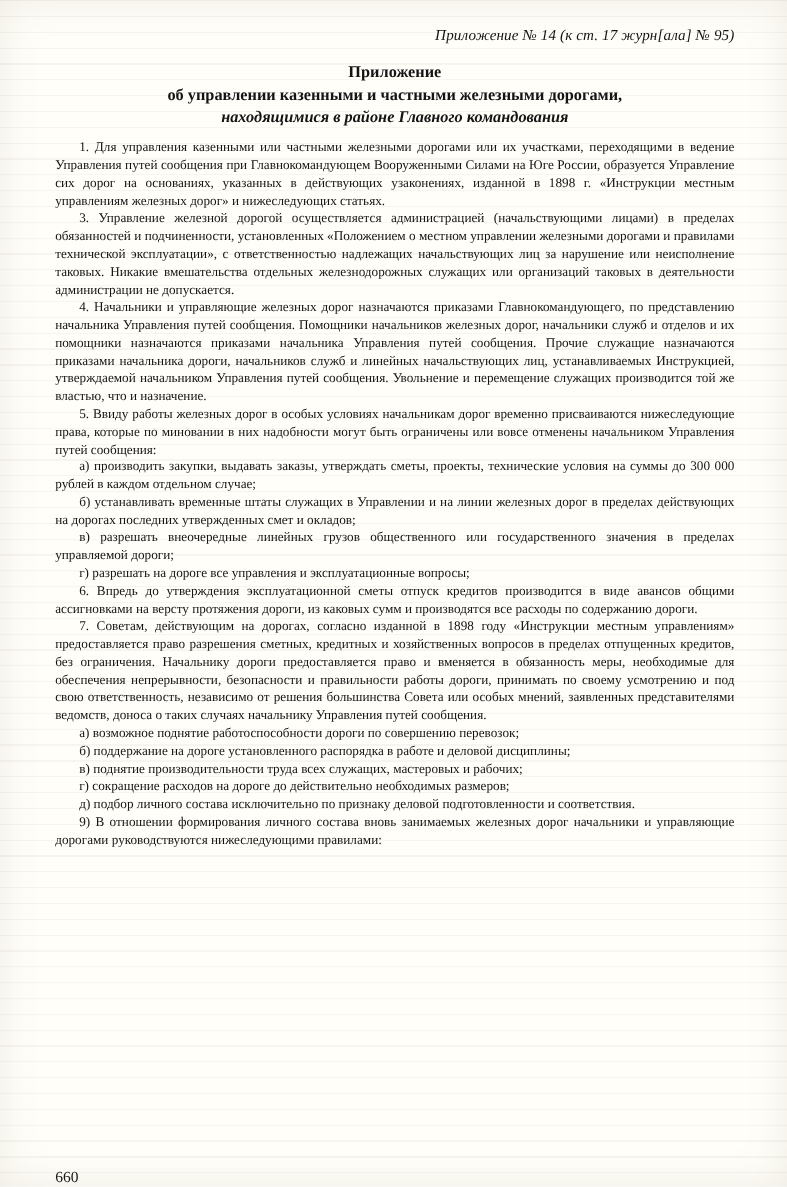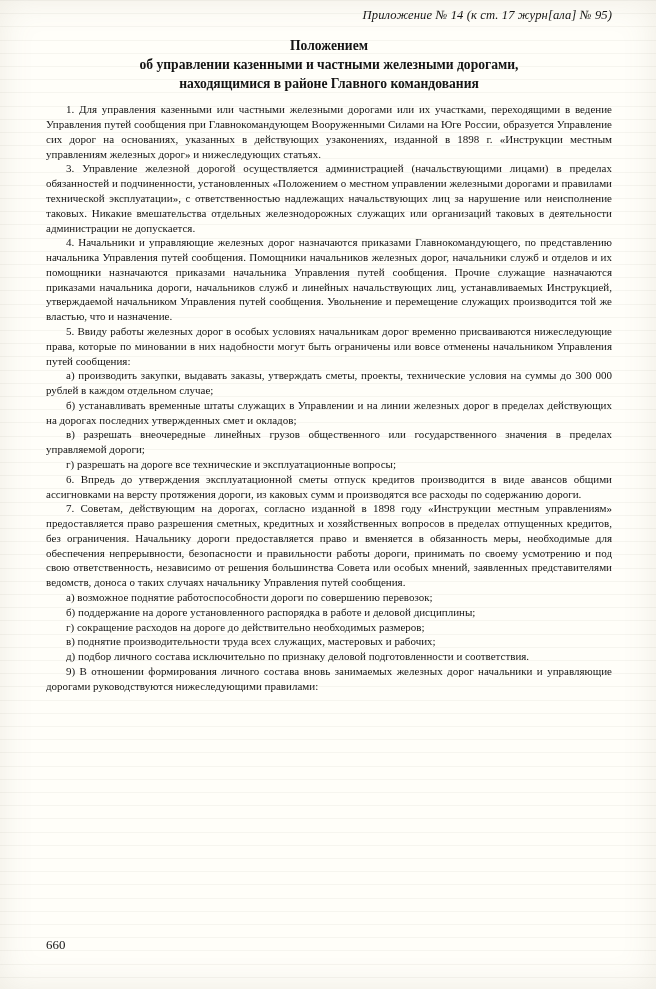--- a/index.html
+++ b/index.html
@@ -33,89 +33,89 @@
   }
   .page-edge {
     position: absolute;
     inset: 0;
     pointer-events: none;
     box-shadow: inset 0 0 34px rgba(120,105,80,0.13);
   }
   .page {
     position: absolute;
     left: 46px;
-    top: 8px;
+    top: 22px;
     width: 566px;
     height: 945px;
   }
   .header-line {
     text-align: right;
     font-style: italic;
     font-size: 12.6px;
     letter-spacing: 0.1px;
     margin-bottom: 14px;
   }
   .title-block {
     text-align: center;
     font-weight: bold;
     font-size: 13.6px;
     line-height: 1.38;
     margin: 0 0 9px 0;
   }
   .title-block .t1 { display: block; }
   .title-block .t2 { display: block; }
-  .title-block .t3 { display: block; }
+  .title-block .t3 { display: block; font-style: italic; }
   .body-text p {
     margin: 0;
     font-size: 11px;
     line-height: 1.345;
     text-align: justify;
     text-indent: 20px;
     hyphens: manual;
   }
   .body-text p.sub {
     text-indent: 20px;
   }
   .footer {
     position: absolute;
     left: 46px;
-    top: 938px;
+    top: 974px;
     font-size: 12.9px;
   }
 </style>
 </head>
 <body>
 
 <div class="page-bleed"></div>
 
 <div class="page">
 
   <div class="header-line">Приложение № 14 (к ст. 17 журн[ала] № 95)</div>
 
   <div class="title-block">
-    <span class="t1">Положением</span>
+    <span class="t1">Приложение</span>
     <span class="t2">об управлении казенными и частными железными дорогами,</span>
     <span class="t3">находящимися в районе Главного командования</span>
   </div>
 
   <div class="body-text">
     <p>1. Для управления казенными или частными железными дорогами или их участками, переходящими в ведение Управления путей сообщения при Главнокомандующем Вооруженными Силами на Юге России, образуется Управление сих дорог на основаниях, указанных в действующих узаконениях, изданной в 1898 г. «Инструкции местным управлениям железных дорог» и нижеследующих статьях.</p>
     <p>3. Управление железной дорогой осуществляется администрацией (начальствующими лицами) в пределах обязанностей и подчиненности, установленных «Положением о местном управлении железными дорогами и правилами технической эксплуатации», с ответственностью надлежащих начальствующих лиц за нарушение или неисполнение таковых. Никакие вмешательства отдельных железнодорожных служащих или организаций таковых в деятельности администрации не допускается.</p>
     <p>4. Начальники и управляющие железных дорог назначаются приказами Главнокомандующего, по представлению начальника Управления путей сообщения. Помощники начальников железных дорог, начальники служб и отделов и их помощники назначаются приказами начальника Управления путей сообщения. Прочие служащие назначаются приказами начальника дороги, начальников служб и линейных начальствующих лиц, устанавливаемых Инструкцией, утверждаемой начальником Управления путей сообщения. Увольнение и перемещение служащих производится той же властью, что и назначение.</p>
     <p>5. Ввиду работы железных дорог в особых условиях начальникам дорог временно присваиваются нижеследующие права, которые по миновании в них надобности могут быть ограничены или вовсе отменены начальником Управления путей сообщения:</p>
     <p class="sub">а) производить закупки, выдавать заказы, утверждать сметы, проекты, технические условия на суммы до 300 000 рублей в каждом отдельном случае;</p>
     <p class="sub">б) устанавливать временные штаты служащих в Управлении и на линии железных дорог в пределах действующих на дорогах последних утвержденных смет и окладов;</p>
     <p class="sub">в) разрешать внеочередные линейных грузов общественного или государственного значения в пределах управляемой дороги;</p>
-    <p class="sub">г) разрешать на дороге все технические и эксплуатационные вопросы;</p>
+    <p class="sub">г) разрешать на дороге все управления и эксплуатационные вопросы;</p>
     <p>6. Впредь до утверждения эксплуатационной сметы отпуск кредитов производится в виде авансов общими ассигновками на версту протяжения дороги, из каковых сумм и производятся все расходы по содержанию дороги.</p>
     <p>7. Советам, действующим на дорогах, согласно изданной в 1898 году «Инструкции местным управлениям» предоставляется право разрешения сметных, кредитных и хозяйственных вопросов в пределах отпущенных кредитов, без ограничения. Начальнику дороги предоставляется право и вменяется в обязанность меры, необходимые для обеспечения непрерывности, безопасности и правильности работы дороги, принимать по своему усмотрению и под свою ответственность, независимо от решения большинства Совета или особых мнений, заявленных представителями ведомств, доноса о таких случаях начальнику Управления путей сообщения.</p>
     <p class="sub">а) возможное поднятие работоспособности дороги по совершению перевозок;</p>
     <p class="sub">б) поддержание на дороге установленного распорядка в работе и деловой дисциплины;</p>
+    <p class="sub">в) поднятие производительности труда всех служащих, мастеровых и рабочих;</p>
     <p class="sub">г) сокращение расходов на дороге до действительно необходимых размеров;</p>
-    <p class="sub">в) поднятие производительности труда всех служащих, мастеровых и рабочих;</p>
     <p class="sub">д) подбор личного состава исключительно по признаку деловой подготовленности и соответствия.</p>
     <p>9) В отношении формирования личного состава вновь занимаемых железных дорог начальники и управляющие дорогами руководствуются нижеследующими правилами:</p>
   </div>
 
 </div>
 
 <div class="footer">660</div>
 
 <div class="page-edge"></div>
 

